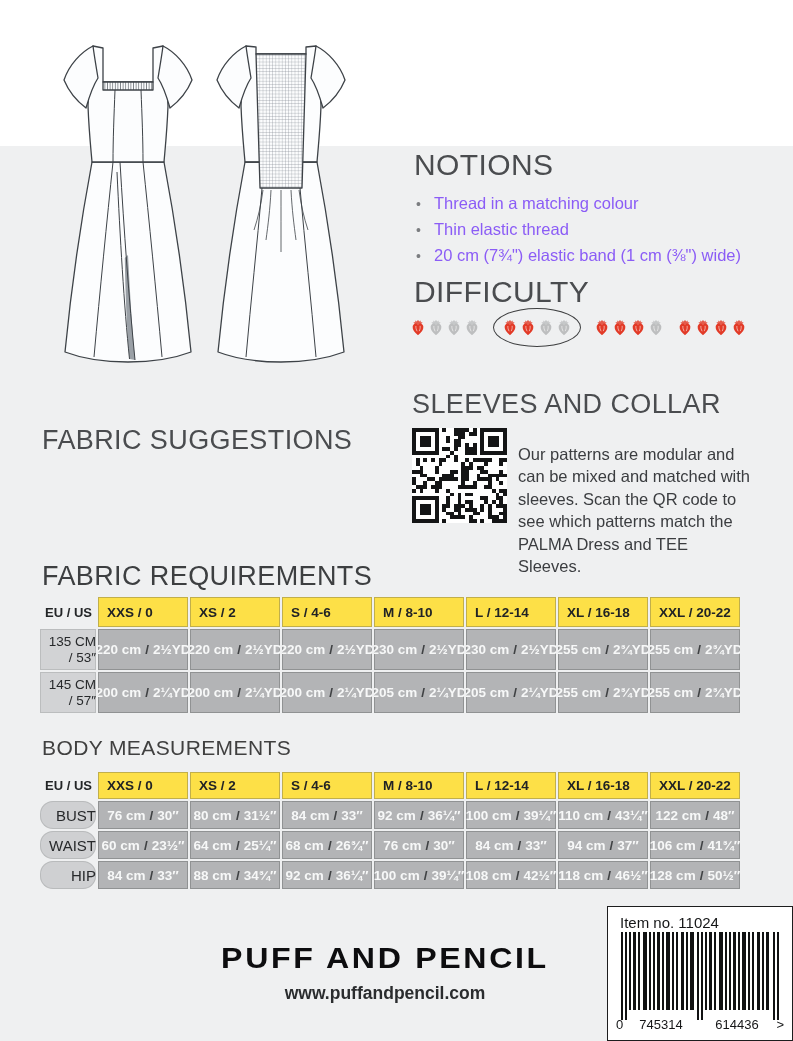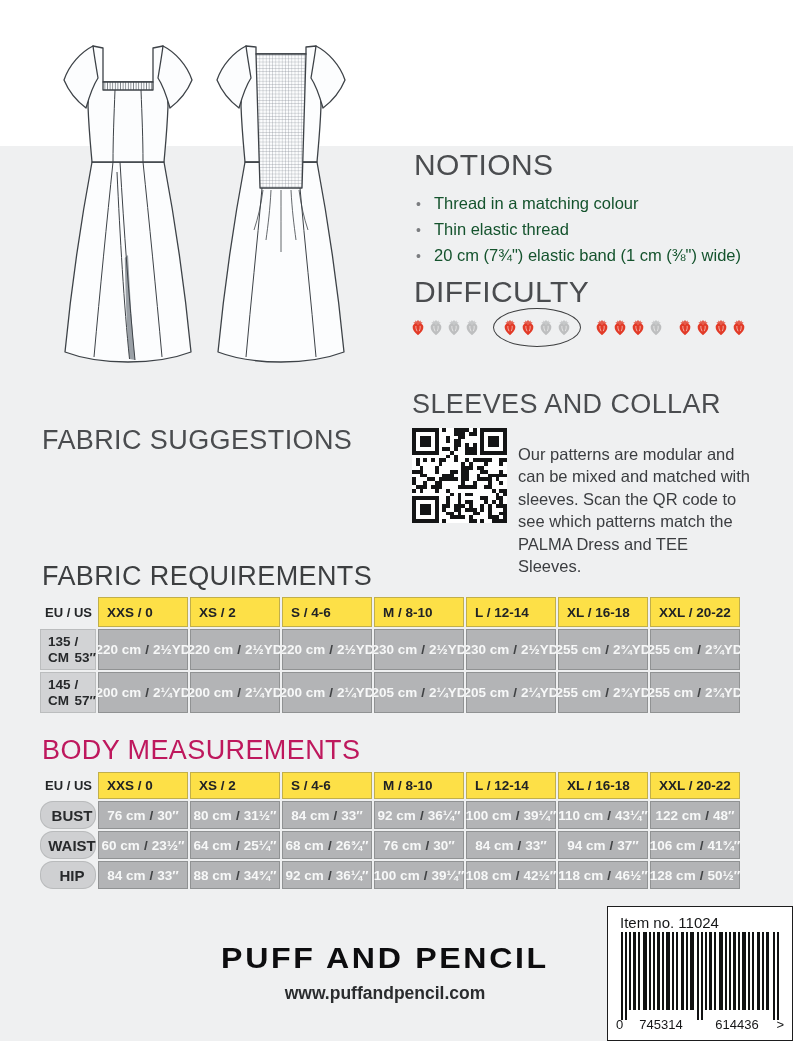--- a/index.html
+++ b/index.html
@@ -13,24 +13,24 @@
   .top-band { position:absolute; top:0; left:0; right:0; height:146px; background:#ffffff; }
 
   .illos { position:absolute; left:36px; top:20px; width:345px; height:350px; }
 
   .section-title { position:absolute; margin:0; font-weight:400; color:#4a4c4f; letter-spacing:0.4px; line-height:1; white-space:nowrap; }
   .t-notions    { left:414px; top:150px; font-size:30px; }
   .t-difficulty { left:414px; top:277px; font-size:30px; }
   .t-fabricsug  { left:42px;  top:391px; font-size:27px;margin-top:36px; }
   .t-sleeves    { left:412px; top:391px; font-size:27px; }
   .t-fabricreq  { left:42px;  top:563px; font-size:27px; color:#3d3f41; }
-  .t-bodymeas   { left:42px;  top:737px; font-size:27px; color:#be185d; }
+  .t-bodymeas   { left:42px;  top:737px; font-size:21px; color:#404040; }
 
   .notions-list { position:absolute; left:416px; top:191px; margin:0; padding:0; list-style:none;
-                  font-size:16.5px; line-height:25px; color:#14532d; }
+                  font-size:16.5px; line-height:25px; color:#8b5cf6; }
   .notions-list li::before { content:"•"; color:#7b7d80; display:inline-block; width:18px; font-size:14px; }
 
   .difficulty-row { position:absolute; left:410px; top:307px; display:flex; align-items:center; gap:13px; min-height:40px; }
   .diff-group { display:flex; align-items:center; gap:2px; }
   .diff-group.selected { border:1.6px solid #3e3f40; border-radius:50%; padding:10px 8px; }
   .berry { width:16px; height:17px; display:block; }
   .berry.filled { color:#e23a27; }
   .berry.empty  { color:#bdbebf; }
 
   .para { position:absolute; font-size:16.5px; line-height:22.5px; color:#3b3d40; }
@@ -40,22 +40,22 @@
   .qr { position:absolute; left:412px; top:428px; width:95px; height:95px; background:#ffffff; }
   .qr svg { display:block; width:100%; height:100%; }
 
   .size-table { position:absolute; display:grid; column-gap:2px; row-gap:2px; }
   #fabric-table { left:40px; top:597px; grid-template-columns:56px repeat(7,90px); grid-template-rows:30px 41px 41px; }
   #body-table   { left:40px; top:772px; grid-template-columns:56px repeat(7,90px); grid-template-rows:27px 28px 28px 28px; }
   .cell { display:flex; align-items:center; overflow:hidden; }
   .cell.corner  { background:transparent; font-weight:bold; font-size:13px; color:#232527; padding-left:5px; }
   .cell.colhead { background:#fde047; font-weight:bold; font-size:13.5px; color:#212325; padding-left:9px;
                   box-shadow:inset 0 0 0 1px rgba(80,82,84,.35); }
-  .cell.rowlabel{ background:#d2d3d5; font-weight:bold; font-size:13.5px; color:#27292b; padding-left:8px;
-                  flex-direction:row; align-items:center; justify-content:center; line-height:16px;
+  .cell.rowlabel{ background:#d2d3d5; font-weight:normal; font-size:13.5px; color:#27292b; padding-left:8px;
+                  flex-direction:column; align-items:flex-end; justify-content:center; line-height:16px;
                   box-shadow:inset 0 0 0 1px rgba(120,122,124,.25); }
   #body-table .cell.rowlabel { font-size:15px; line-height:15px; background:#cfd0d2;border-radius:13px; }
   .cell.data { background:#b3b4b6; font-weight:bold; font-size:13.5px; color:#f7f8f8; justify-content:center; gap:4px;
                box-shadow:inset 0 0 0 1px rgba(80,82,84,.35); white-space:nowrap; }
   .cell.data .sep { color:#3f4143; }
 
   .footer-brand { position:absolute; left:30px; top:941px; width:710px; text-align:center;
                   font-size:30px; font-weight:bold; letter-spacing:2.5px; color:#0d0d0f;
                   transform:scaleX(1.07); transform-origin:center; white-space:nowrap; }
   .footer-site  { position:absolute; left:30px; top:983px; width:710px; text-align:center;

